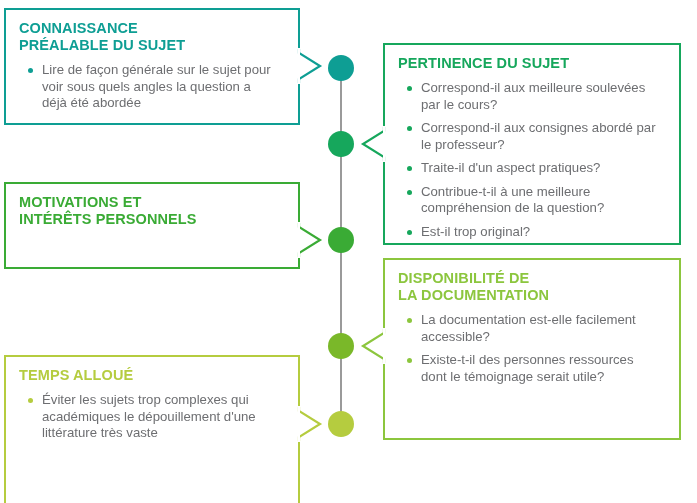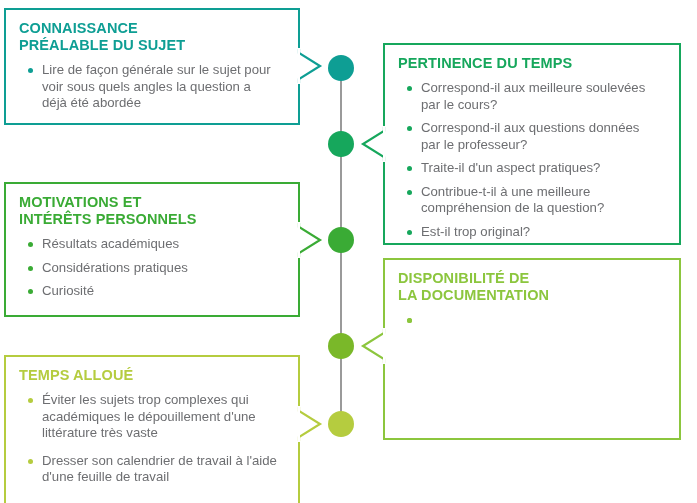--- a/index.html
+++ b/index.html
@@ -114,29 +114,29 @@
     </div>
   </div>
 
   <svg class="notch" style="left:298px; top:48px;" width="26" height="36" viewBox="0 0 26 36">
     <polyline points="1,1 1,5 22,18 1,31 1,35" fill="#ffffff" stroke="#0e9e94" stroke-width="2.2" stroke-linejoin="miter" stroke-linecap="butt"></polyline>
     <rect x="0" y="0" width="2" height="36" fill="#ffffff"></rect>
   </svg>
 
   <div class="box" style="left:383px; top:43px; width:298px; height:202px; border-color:#16a75c;">
     <div class="box-inner">
-      <div class="box-title" style="color:#16a75c;">PERTINENCE DU TEMPS</div>
+      <div class="box-title" style="color:#16a75c;">PERTINENCE DU SUJET</div>
       <ul>
         <li>
           <span class="bullet" style="background:#16a75c;"></span>
           <span>Correspond-il aux meilleure soulevées par le cours?</span>
         </li>
         <li>
           <span class="bullet" style="background:#16a75c;"></span>
-          <span>Correspond-il aux questions données par le professeur?</span>
+          <span>Correspond-il aux consignes abordé par le professeur?</span>
         </li>
         <li>
           <span class="bullet" style="background:#16a75c;"></span>
           <span>Traite-il d'un aspect pratiques?</span>
         </li>
         <li>
           <span class="bullet" style="background:#16a75c;"></span>
           <span>Contribue-t-il à une meilleure compréhension de la question?</span>
         </li>
         <li>
@@ -145,78 +145,62 @@
         </li>
       </ul>
     </div>
   </div>
 
   <svg class="notch" style="left:359px; top:126px;" width="26" height="36" viewBox="0 0 26 36">
     <polyline points="25,1 25,5 4,18 25,31 25,35" fill="#ffffff" stroke="#16a75c" stroke-width="2.2" stroke-linejoin="miter" stroke-linecap="butt"></polyline>
     <rect x="24" y="0" width="2" height="36" fill="#ffffff"></rect>
   </svg>
 
-  <div class="box" style="left:4px; top:182px; width:296px; height:135px; border-color:#3aab35;">
+  <div class="box" style="left:4px; top:182px; width:296px; height:87px; border-color:#3aab35;">
     <div class="box-inner">
       <div class="box-title" style="color:#3aab35;">MOTIVATIONS ET
 INTÉRÊTS PERSONNELS</div>
-      <ul>
-        <li>
-          <span class="bullet" style="background:#3aab35;"></span>
-          <span>Résultats académiques</span>
-        </li>
-        <li>
-          <span class="bullet" style="background:#3aab35;"></span>
-          <span>Considérations pratiques</span>
-        </li>
-        <li>
-          <span class="bullet" style="background:#3aab35;"></span>
-          <span>Curiosité</span>
-        </li>
-      </ul>
     </div>
   </div>
 
   <svg class="notch" style="left:298px; top:222px;" width="26" height="36" viewBox="0 0 26 36">
     <polyline points="1,1 1,5 22,18 1,31 1,35" fill="#ffffff" stroke="#3aab35" stroke-width="2.2" stroke-linejoin="miter" stroke-linecap="butt"></polyline>
     <rect x="0" y="0" width="2" height="36" fill="#ffffff"></rect>
   </svg>
 
   <div class="box" style="left:383px; top:258px; width:298px; height:182px; border-color:#8cc63e;">
     <div class="box-inner">
       <div class="box-title" style="color:#8cc63e;">DISPONIBILITÉ DE
 LA DOCUMENTATION</div>
       <ul>
         <li>
           <span class="bullet" style="background:#8cc63e;"></span>
+          <span>La documentation est-elle facilement accessible?</span>
         </li>
         <li>
           <span class="bullet" style="background:#8cc63e;"></span>
+          <span>Existe-t-il des personnes ressources dont le témoignage serait utile?</span>
         </li>
       </ul>
     </div>
   </div>
 
   <svg class="notch" style="left:359px; top:328px;" width="26" height="36" viewBox="0 0 26 36">
     <polyline points="25,1 25,5 4,18 25,31 25,35" fill="#ffffff" stroke="#8cc63e" stroke-width="2.2" stroke-linejoin="miter" stroke-linecap="butt"></polyline>
     <rect x="24" y="0" width="2" height="36" fill="#ffffff"></rect>
   </svg>
 
   <div class="box" style="left:4px; top:355px; width:296px; height:175px; border-color:#b5cc3f;">
     <div class="box-inner">
       <div class="box-title" style="color:#b5cc3f;">TEMPS ALLOUÉ</div>
       <ul>
         <li style="margin-bottom:11px;">
           <span class="bullet" style="background:#b5cc3f;"></span>
           <span>Éviter les sujets trop complexes qui académiques le dépouillement d'une littérature très vaste</span>
         </li>
-        <li>
-          <span class="bullet" style="background:#b5cc3f;"></span>
-          <span>Dresser son calendrier de travail à l'aide d'une feuille de travail</span>
-        </li>
       </ul>
     </div>
   </div>
 
   <svg class="notch" style="left:298px; top:406px;" width="26" height="36" viewBox="0 0 26 36">
     <polyline points="1,1 1,5 22,18 1,31 1,35" fill="#ffffff" stroke="#b5cc3f" stroke-width="2.2" stroke-linejoin="miter" stroke-linecap="butt"></polyline>
     <rect x="0" y="0" width="2" height="36" fill="#ffffff"></rect>
   </svg>
 
 </div>

